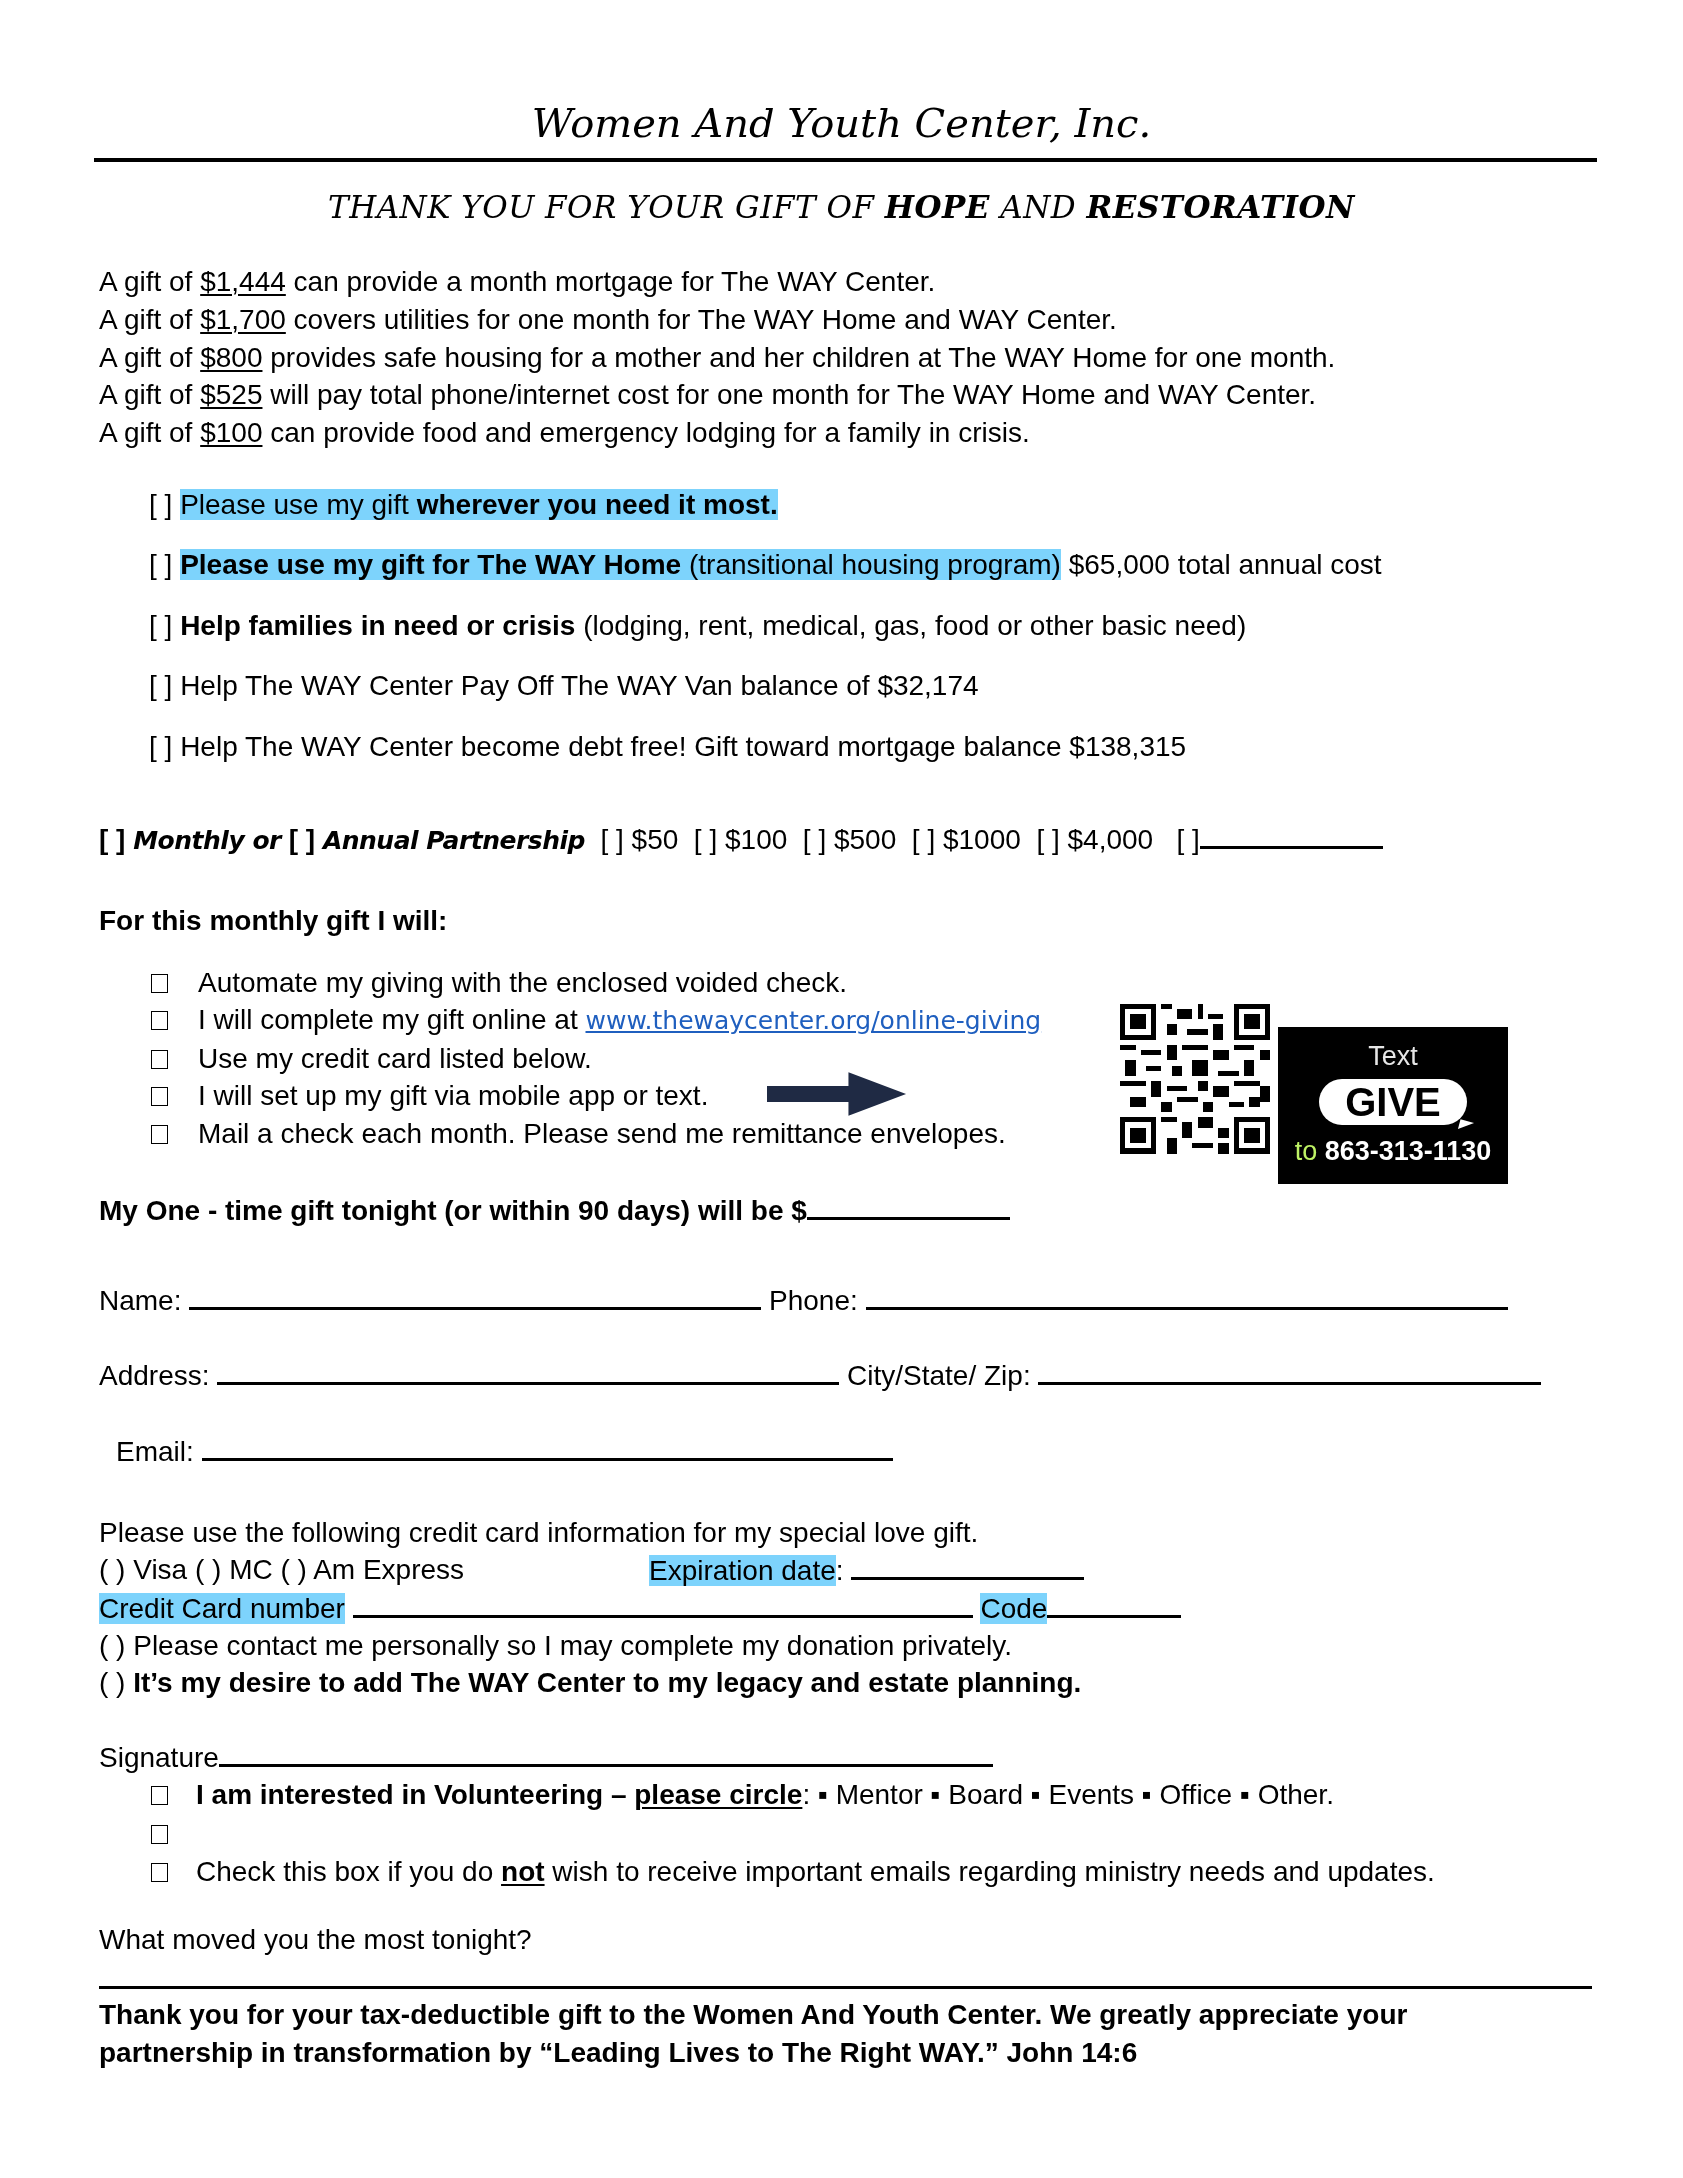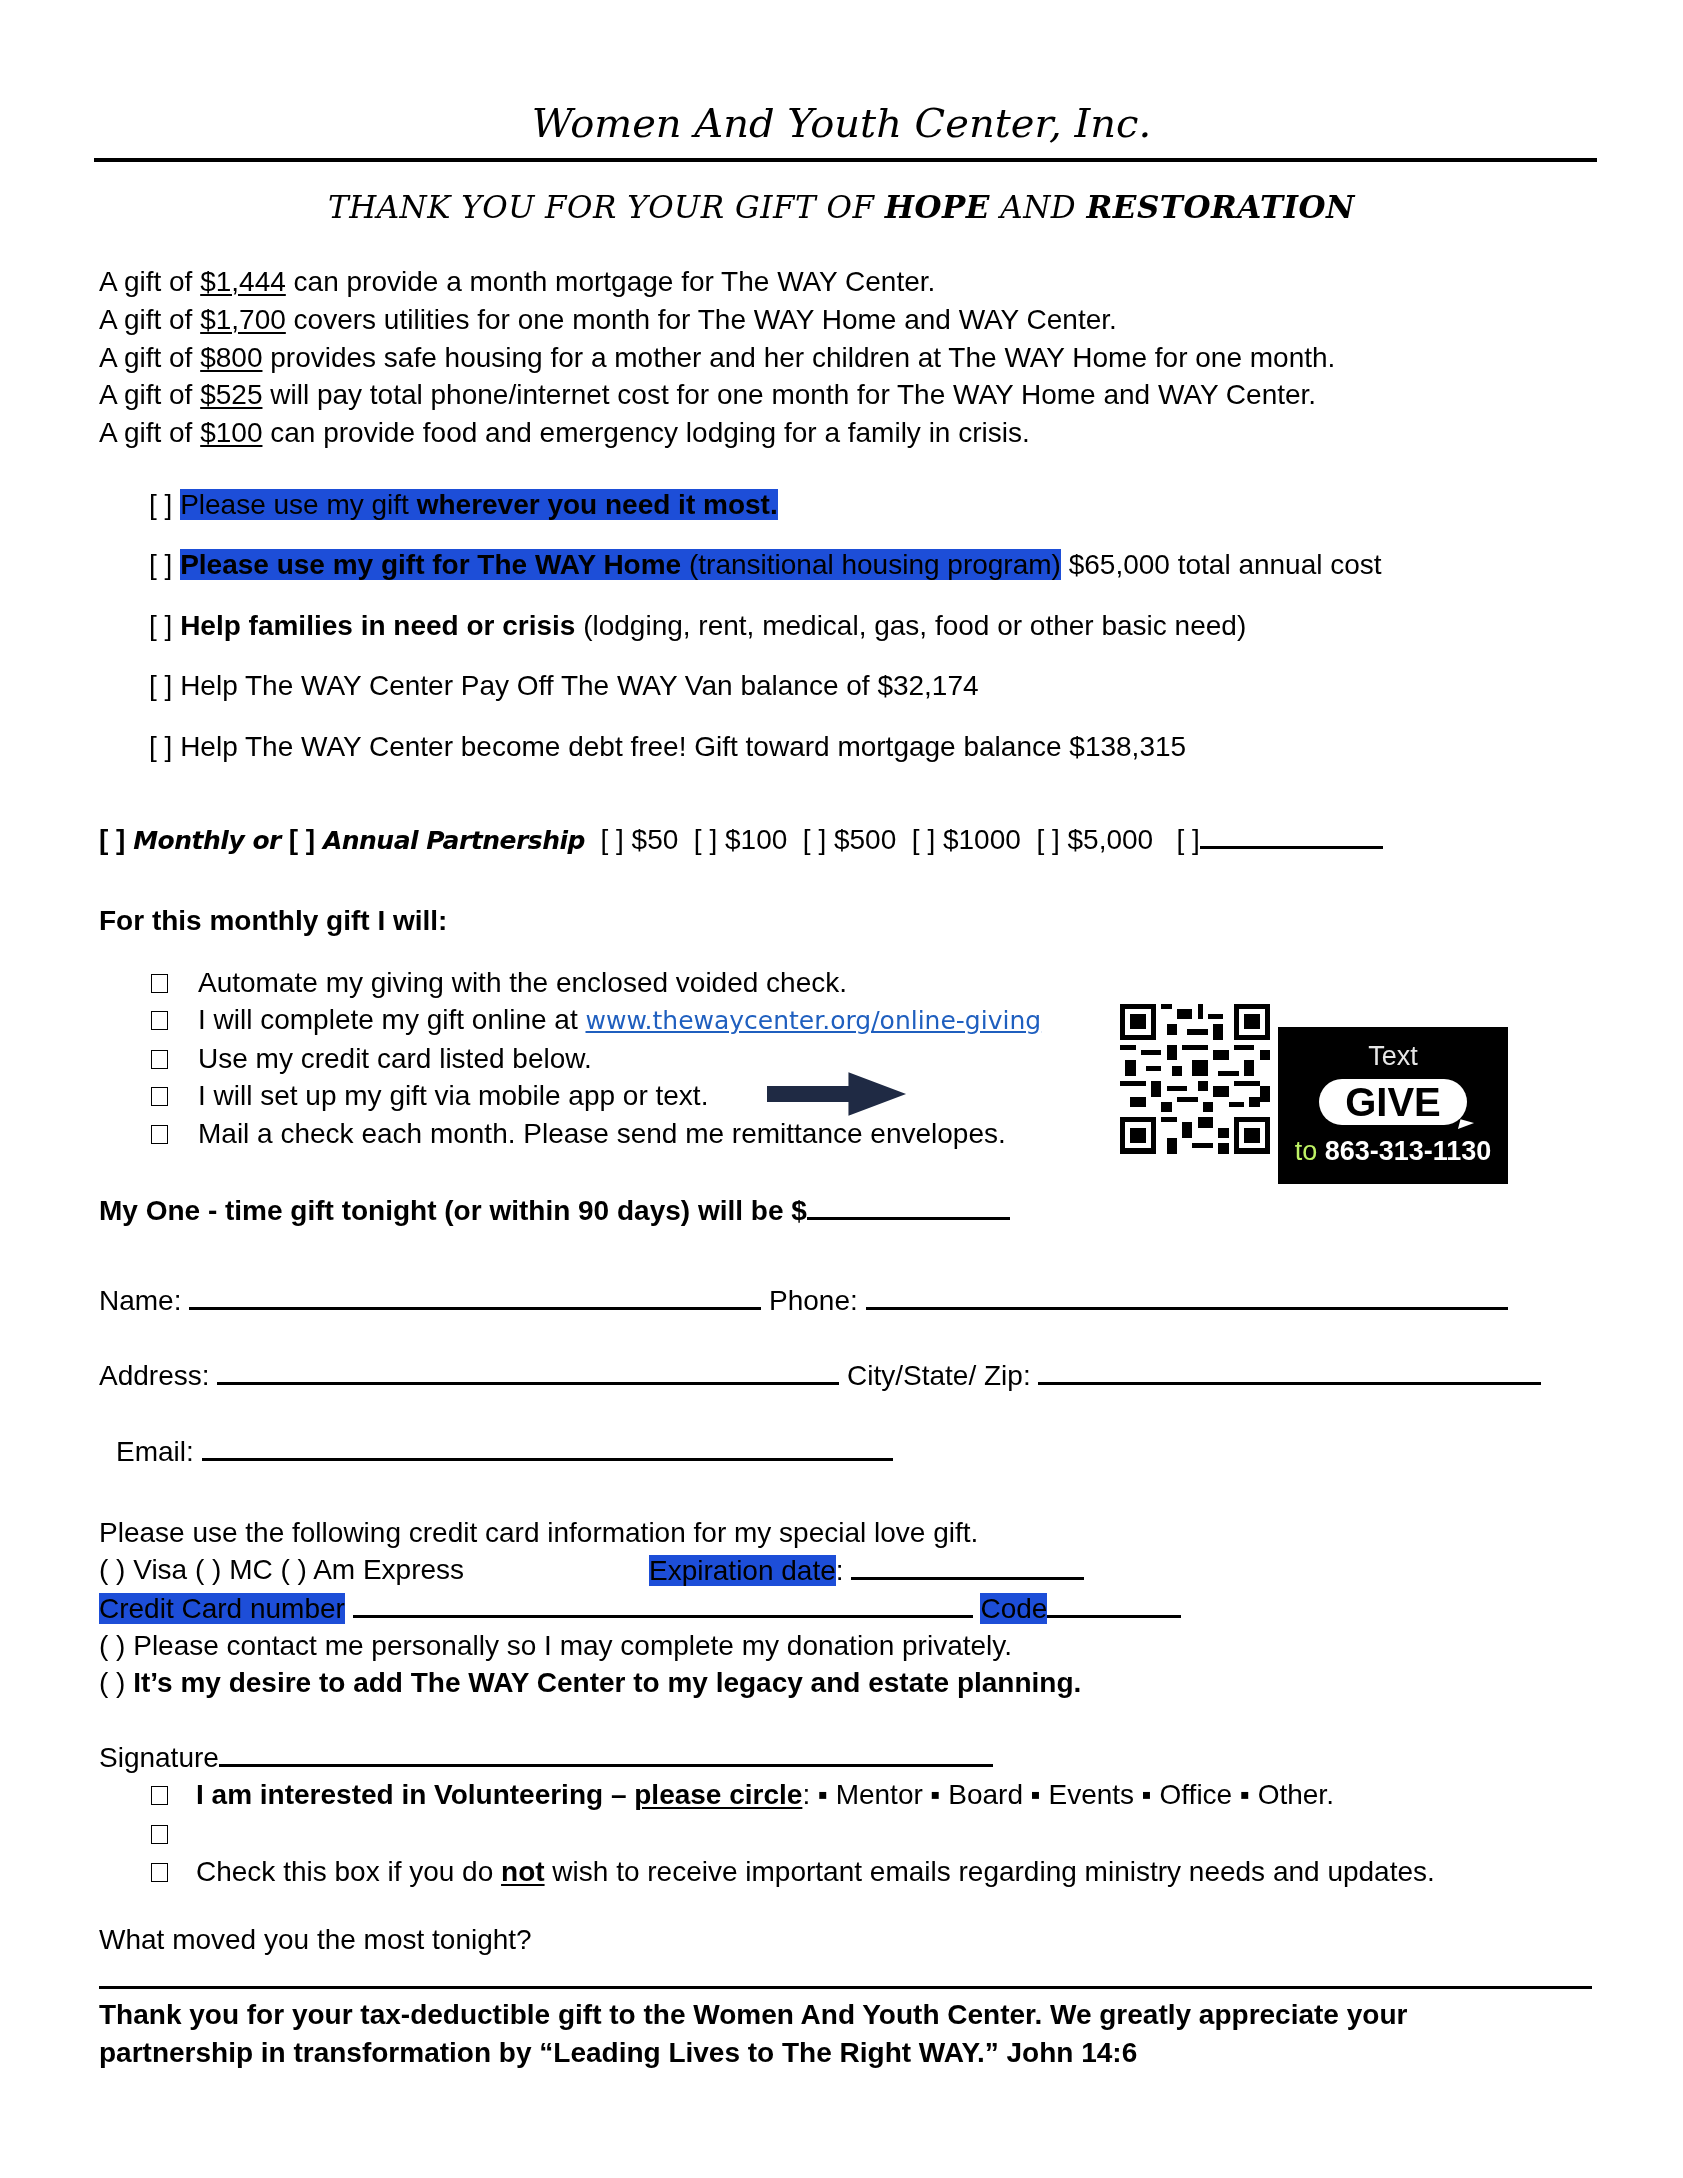--- a/index.html
+++ b/index.html
@@ -2,21 +2,21 @@
 <html><head>
 <meta charset="utf-8">
 <style>
   html, body { margin:0; padding:0; background:#ffffff; }
   body { width:1683px; height:2178px; position:relative; overflow:hidden;
          font-family:"Liberation Sans", sans-serif; color:#000; }
   .abs { position:absolute; white-space:nowrap; }
   .t { font-size:28px; line-height:34px; }
   .b { font-weight:bold; }
   .u { text-decoration:underline; text-decoration-thickness:2px; text-underline-offset:3px; }
-  .hl { background:#1d4ed8; }
+  .hl { background:#7dd3fc; }
   .rule { position:absolute; background:#000; }
   .blank { display:inline-block; border-bottom:3px solid #000; height:24px; vertical-align:baseline; }
   .title { font-family:"DejaVu Serif", serif; font-style:italic; font-size:40px; line-height:48px; }
   .subtitle { font-family:"DejaVu Serif", serif; font-style:italic; font-size:31px; line-height:40px; letter-spacing:0.5px; }
   .subtitle .bold { font-weight:bold; }
   .comic { font-family:"DejaVu Sans", sans-serif; font-style:italic; font-weight:bold; font-size:25px; letter-spacing:-0.5px; }
   .box { display:inline-block; width:15px; height:17px; border:1.5px solid #000; vertical-align:-1px; }
   .link { color:#1F5FBF; text-decoration:underline; font-family:"DejaVu Sans", sans-serif; font-size:25px; }
   .give-box { position:absolute; background:#000; color:#fff; text-align:center; }
   .bubble { display:inline-block; background:#fff; color:#000; font-weight:bold; border-radius:24px; padding:4px 26px; font-size:40px; line-height:38px; position:relative; }
@@ -60,21 +60,21 @@
 
 <div class="abs t" style="left:99px; top:822px;">
   <span class="b">[   ]</span>
   <span class="comic">Monthly or</span>
   <span class="b">[   ]</span>
   <span class="comic">Annual Partnership</span>
   <span>&nbsp;<span>[  ]</span> <span>$50</span></span>
   <span>&nbsp;<span>[  ]</span> <span>$100</span></span>
   <span>&nbsp;<span>[  ]</span> <span>$500</span></span>
   <span>&nbsp;<span>[  ]</span> <span>$1000</span></span>
-  <span>&nbsp;<span>[  ]</span> <span>$5,000</span></span>
+  <span>&nbsp;<span>[  ]</span> <span>$4,000</span></span>
   <span>&nbsp;&nbsp;<span>[  ]</span><span class="blank" style="width:183px;"></span></span>
 </div>
 
 <div class="abs t b" style="left:99px; top:904px;">For this monthly gift I will:</div>
 
 <div class="abs t" style="left:151px; top:966px;">
   <span class="box"></span><span style="display:inline-block;width:30px;"></span><span>Automate my giving with the enclosed voided check.</span>
 </div>
 <div class="abs t" style="left:151px; top:1003px;">
   <span class="box"></span><span style="display:inline-block;width:30px;"></span><span>I will complete my gift online at </span><span class="link">www.thewaycenter.org/online-giving</span>

